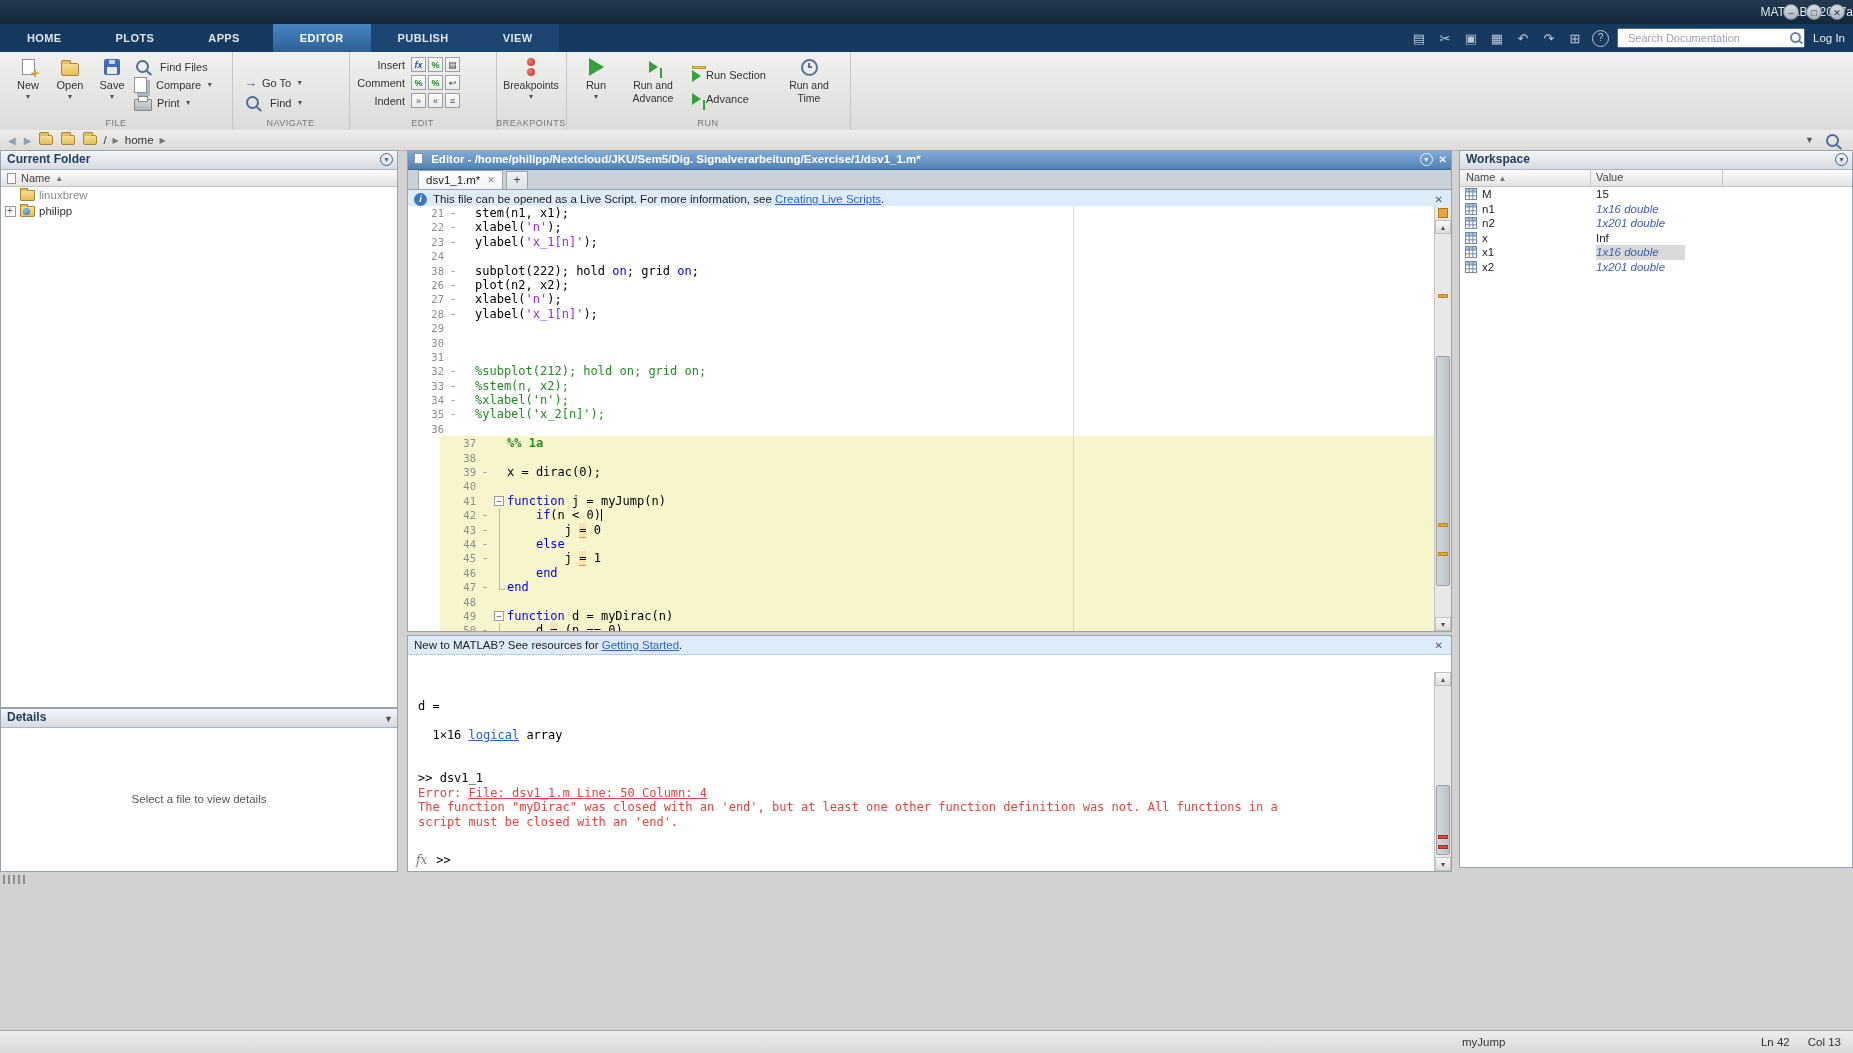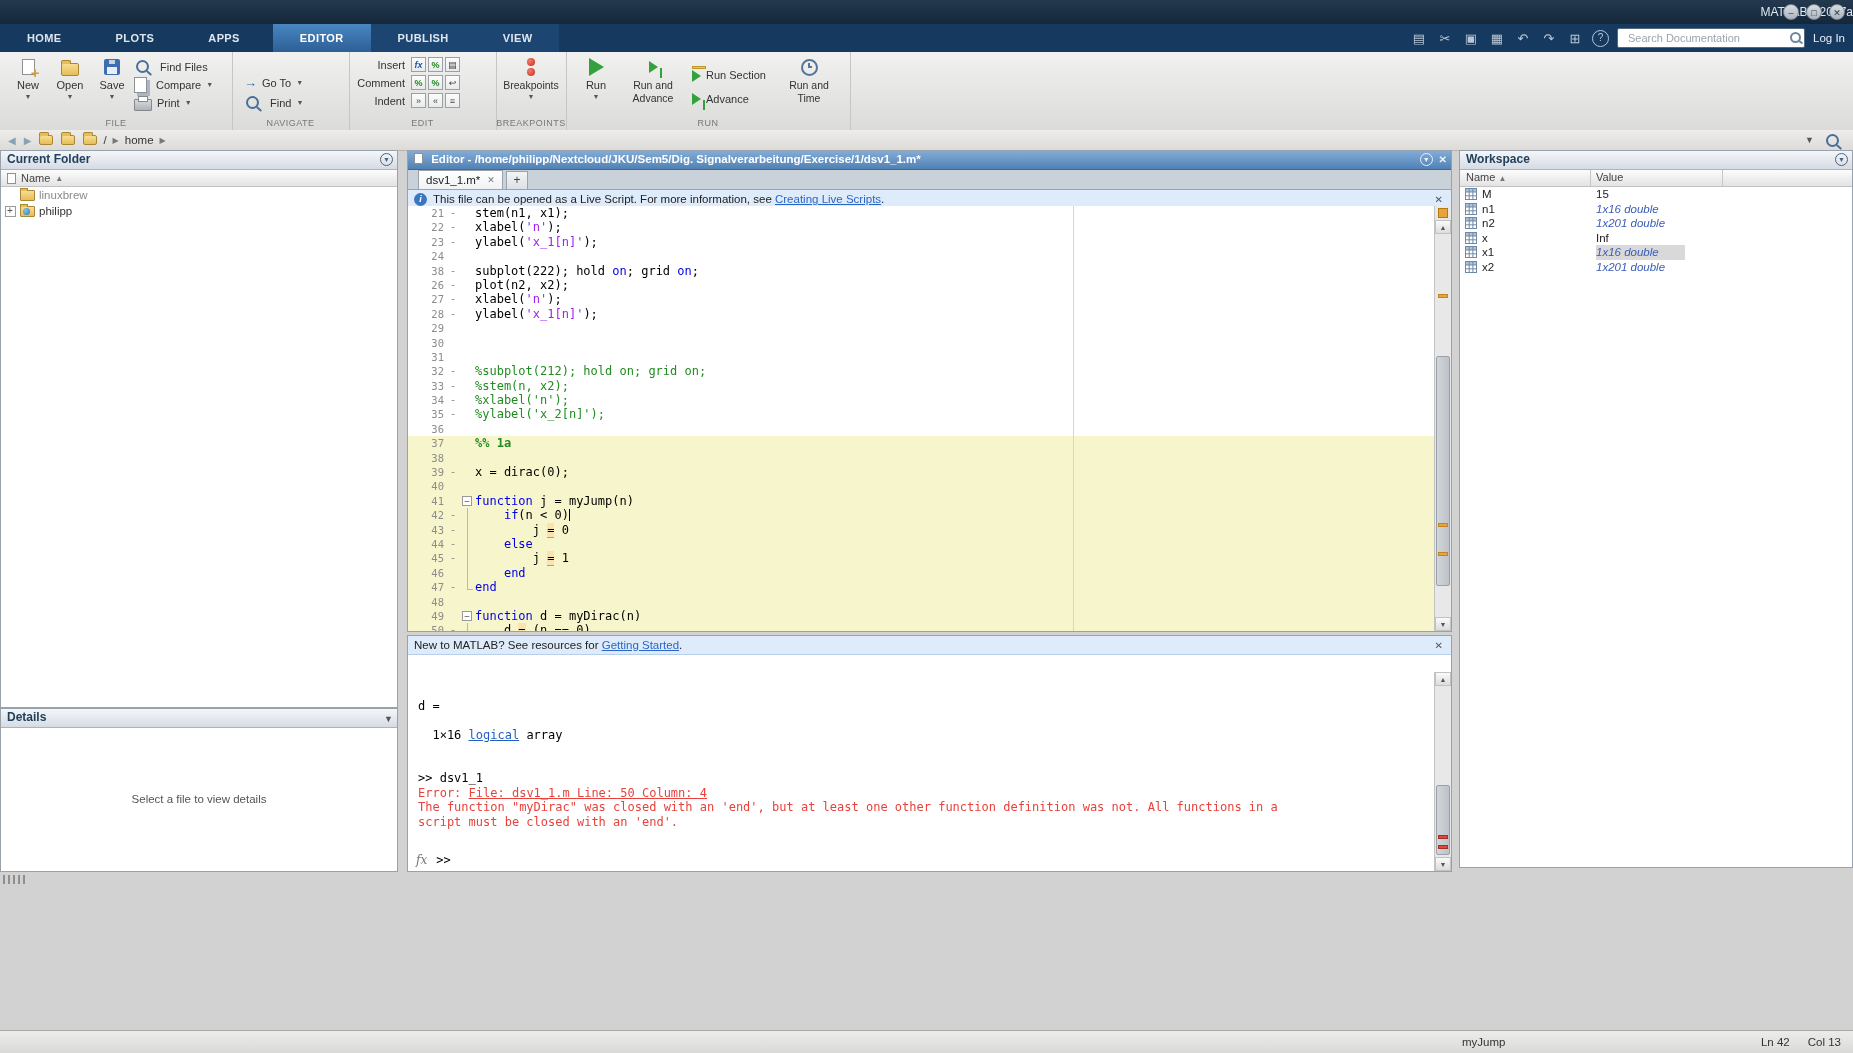--- a/index.html
+++ b/index.html
@@ -121,21 +121,21 @@
   .infobar{height:18px;background:#ddebfa;border-bottom:1px solid #b7cfe8;display:flex;align-items:center;gap:6px;
            font-size:11.5px;color:#222;padding:0 6px;position:relative;}
   .infoico{width:13px;height:13px;border-radius:50%;background:#3b76c0;color:#fff;font-size:9px;font-weight:bold;
            line-height:13px;text-align:center;font-style:italic;flex:0 0 auto;}
   .ilink{color:#2a66c8;text-decoration:underline;}
   .iclose{position:absolute;right:8px;color:#556;font-size:10px;}
 
   .edcode{position:absolute;left:0;right:0;top:55px;bottom:0;background:#fff;overflow:hidden;}
   .codelines{position:absolute;left:0;top:0;right:17px;}
   .crow{height:14.4px;display:flex;font:12px/14.4px "DejaVu Sans Mono",monospace;}
-  .crow.secbg{background:#f7f5cc;}
+  .crow.secbg{background:#f7f5cc;margin-left:32px;}
   .lnum{width:36px;text-align:right;color:#8c8c8c;font-size:10.5px;padding-right:2px;flex:0 0 auto;}
   .dash{width:14px;color:#8c8c8c;text-align:center;font-size:11px;flex:0 0 auto;}
   .fold{width:15px;position:relative;flex:0 0 auto;}
   .fold.open::before{content:'−';position:absolute;left:2px;top:2px;width:10px;height:10px;line-height:9px;text-align:center;
         font-size:9px;color:#555;border:1px solid #9a9a9a;background:#fff;box-sizing:border-box;}
   .fold.line::before{content:'';position:absolute;left:7px;top:0;bottom:0;border-left:1px solid #b8b8b8;}
   .fold.end::before{content:'';position:absolute;left:7px;top:0;height:9px;width:5px;border-left:1px solid #b8b8b8;border-bottom:1px solid #b8b8b8;}
   .codetext{white-space:pre;}
   .kw{color:#0000e6;}
   .str{color:#a020f0;}

